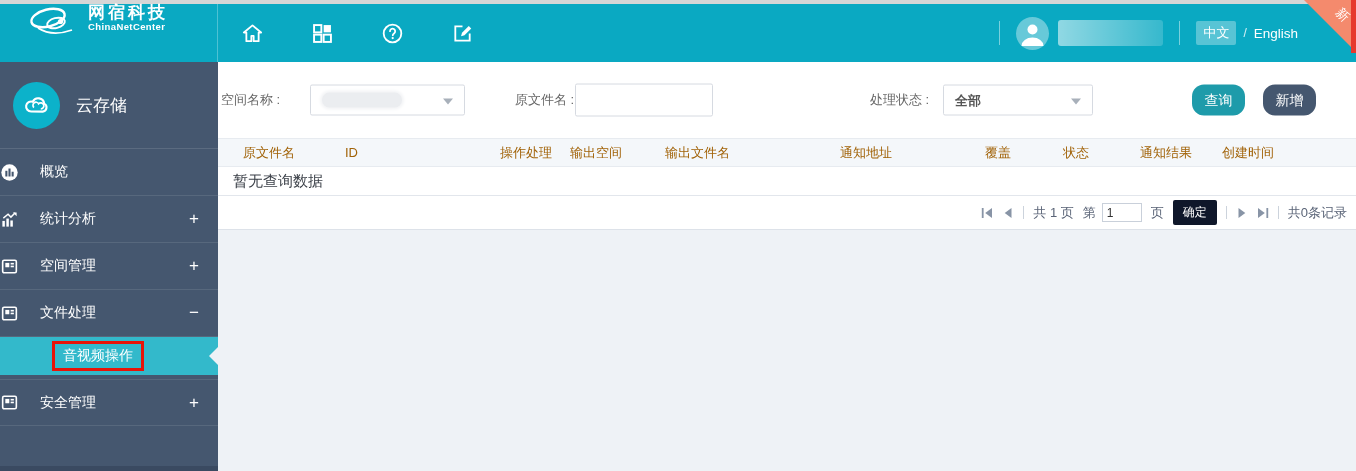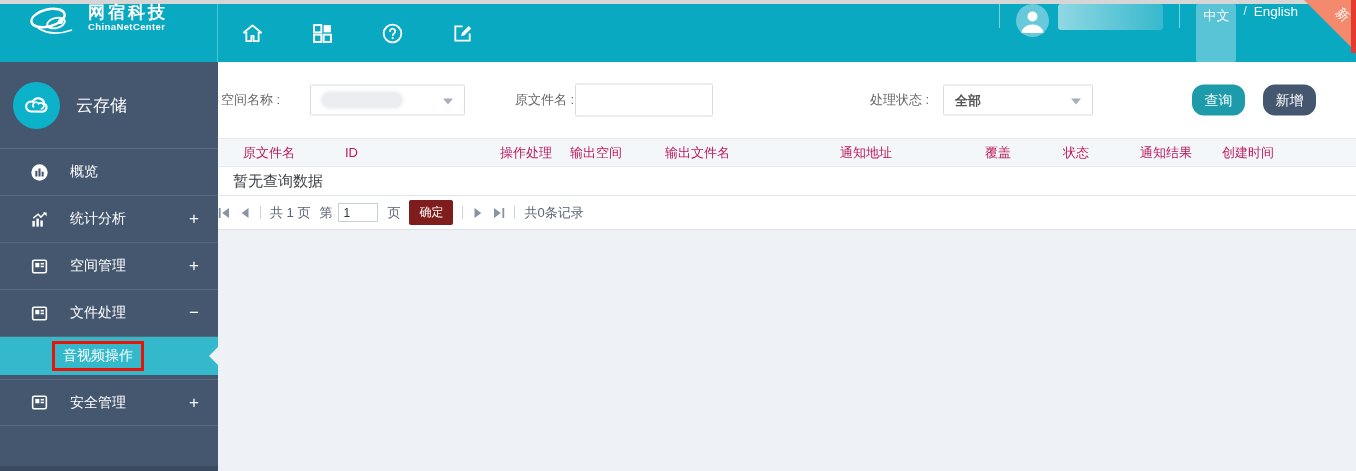--- a/index.html
+++ b/index.html
@@ -16,21 +16,21 @@
   .logo-zone { position:absolute; left:0; top:0; width:218px; height:100%;
     display:flex; padding-left:26px; border-right:1px solid rgba(255,255,255,.28); }
   .logo-swoosh { width:58px; height:36px; flex:0 0 auto; }
   .logo-text { margin-left:4px; color:#fff; line-height:1.05; }
   .logo-cn { font-size:17px; font-weight:bold; letter-spacing:3px; }
   .logo-en { font-size:9.5px; font-weight:bold; letter-spacing:.4px; }
 
   .nav-icons { position:absolute; left:241px; top:0; height:100%; display:flex; align-items:center; gap:47px; }
   .nav-icon { width:23px; height:23px; cursor:pointer; display:block; }
 
-  .user-zone { position:absolute; right:0; top:0; height:100%; display:flex; padding-right:58px;border-radius:14px; }
+  .user-zone { position:absolute; right:0; top:0; height:100%; display:flex; align-items:center; padding-right:58px;border-radius:14px; }
   .vsep-light { width:1px; height:24px; background:rgba(255,255,255,.45); }
   .avatar { width:33px; height:33px; border-radius:50%; background:rgba(255,255,255,.38);
     margin-left:16px; display:flex; align-items:center; justify-content:center; overflow:hidden; }
   .name-redacted { width:105px; height:26px; border-radius:3px; margin:0 16px 0 9px;
     background:linear-gradient(90deg, rgba(255,255,255,.55), rgba(255,255,255,.18)); }
   .lang-zh { margin-left:16px; background:rgba(255,255,255,.32); color:#fff; font-size:13px;
     padding:3px 7px; border-radius:2px; cursor:default; }
   .lang-slash { color:rgba(255,255,255,.85); font-size:12px; margin:0 7px; }
   .lang-en { color:#fff; font-size:13.5px; cursor:pointer; }
 
@@ -41,21 +41,21 @@
   .ribbon-edge { position:absolute; top:-4px; right:0; width:5px; height:57px; background:#e63a2e; z-index:5; }
 
   
   .sidebar { position:absolute; left:0; top:62px; width:218px; bottom:0; background:#45576f; z-index:2; }
   .brand { height:87px; display:flex; align-items:center; padding-left:13px;
     border-bottom:1px solid rgba(255,255,255,.12); }
   .brand-circle { width:47px; height:47px; border-radius:50%; background:#0cb2ca;
     display:flex; align-items:center; justify-content:center; }
   .brand-title { margin-left:16px; color:#fff; font-size:17px; }
 
-  .menu-item { position:relative; height:47px; display:flex; align-items:center; padding-left:30px;
+  .menu-item { position:relative; height:47px; display:flex; align-items:center; 
     border-bottom:1px solid rgba(255,255,255,.10); color:#fff; font-size:14px; cursor:pointer; }
   .menu-icon { width:19px; height:19px; margin-right:21px; flex:0 0 auto; }
   .menu-suffix { position:absolute; right:19px; top:50%; transform:translateY(-50%);
     font-size:17px; font-weight:400; color:#fff; }
 
   .sub-active { position:relative; height:38px; background:#33b9cb; cursor:pointer; }
   .red-box { position:absolute; left:52px; top:4px; bottom:4px; width:92px;
     border:3px solid #e81408; display:flex; align-items:center; justify-content:center;
     color:#fff; font-size:14px; }
   .notch { position:absolute; right:0; top:50%; transform:translateY(-50%); width:0; height:0;
@@ -77,33 +77,33 @@
   .text-input { position:absolute; top:50%; transform:translateY(-50%); height:33px;
     border:1px solid #d6dae1; border-radius:2px; font-size:13px; padding:0 8px; color:#333; outline:none; }
   .btn { position:absolute; top:50%; transform:translateY(-50%); width:53px; height:31px;
     border:none; border-radius:12px; color:#fff; font-size:14px; cursor:pointer;
     font-family:"Liberation Sans", sans-serif; }
   .btn-query { background:#1e9baa; }
   .btn-add { background:#45576f; }
 
   .table-head { height:29px; background:#f4f7fa; border-top:1px solid #e7ebf0; border-bottom:1px solid #e7ebf0;
     display:grid; grid-template-columns:102px 155px 70px 95px 175px 145px 78px 77px 82px 1fr;
-    padding-left:25px; align-items:center; color:#be185d; font-size:13px; }
+    padding-left:25px; align-items:center; color:#a16207; font-size:13px; }
   .empty-row { height:28px; background:#fff; display:flex; align-items:center;
     padding-left:15px; color:#3a3f47; font-size:15px; }
 
   .pagination { height:35px; background:#fff; border-top:1px solid #e2e6ec; border-bottom:1px solid #dde2e9;
-    display:flex; align-items:center; padding-right:9px;
+    display:flex; align-items:center; justify-content:flex-end; padding-right:9px;
     color:#5a6477; font-size:13px; }
   .pg-gap { margin-left:9px; }
   .pg-icon { display:block; width:12px; height:12px; cursor:pointer; }
   .vsep { width:1px; height:13px; background:#ccd3dc; margin-left:9px; }
   .page-input { width:40px; height:19px; border:1px solid #c9d0da; font-size:12px; color:#333;
     padding:0 4px; margin-left:6px; outline:none; font-family:"Liberation Sans", sans-serif; }
-  .btn-confirm { background:#7f1d1d; color:#fff; border:none; border-radius:2px; font-size:12px;
+  .btn-confirm { background:#0f172a; color:#fff; border:none; border-radius:2px; font-size:12px;
     padding:4px 10px; margin-left:9px; cursor:pointer; font-family:"Liberation Sans", sans-serif; }
 </style>
 </head>
 <body>
 
 <div class="page">
   <div class="top-edge"></div>
 
   <div class="topbar">
 

